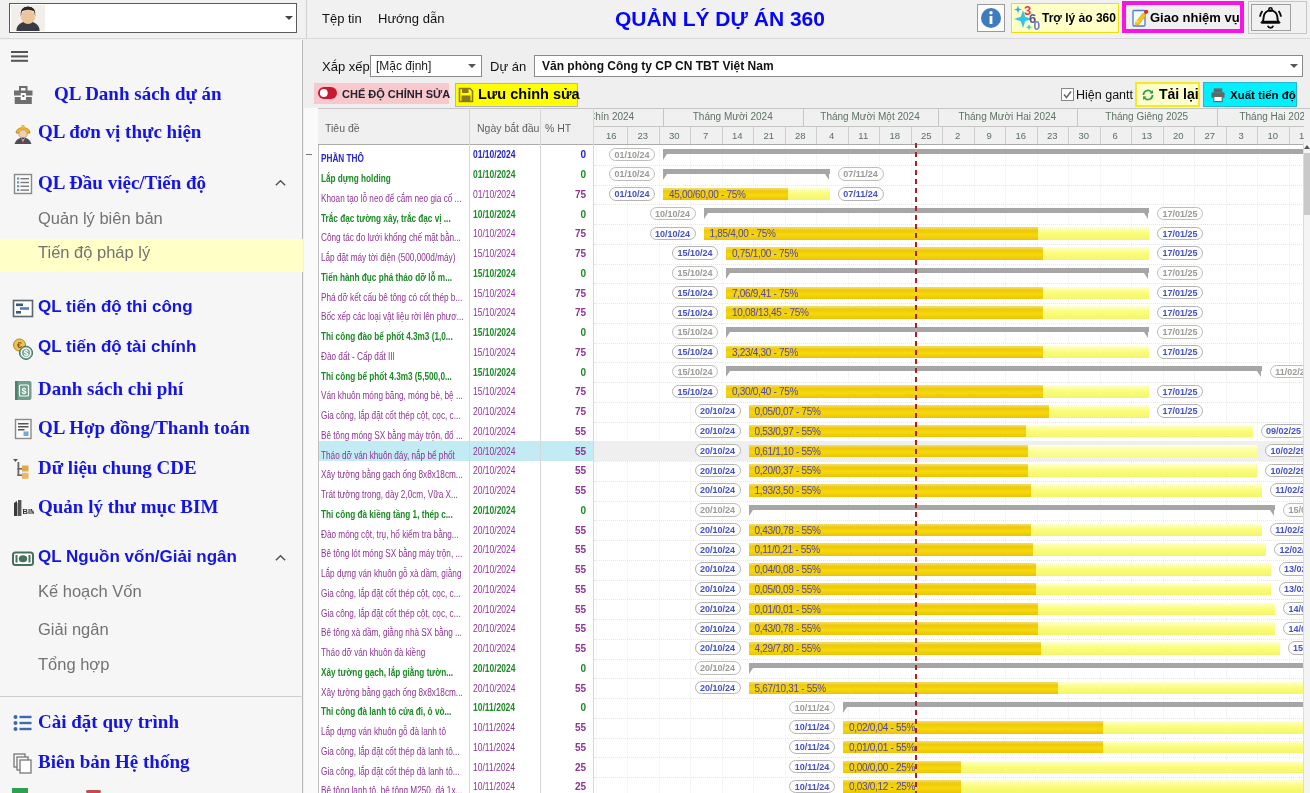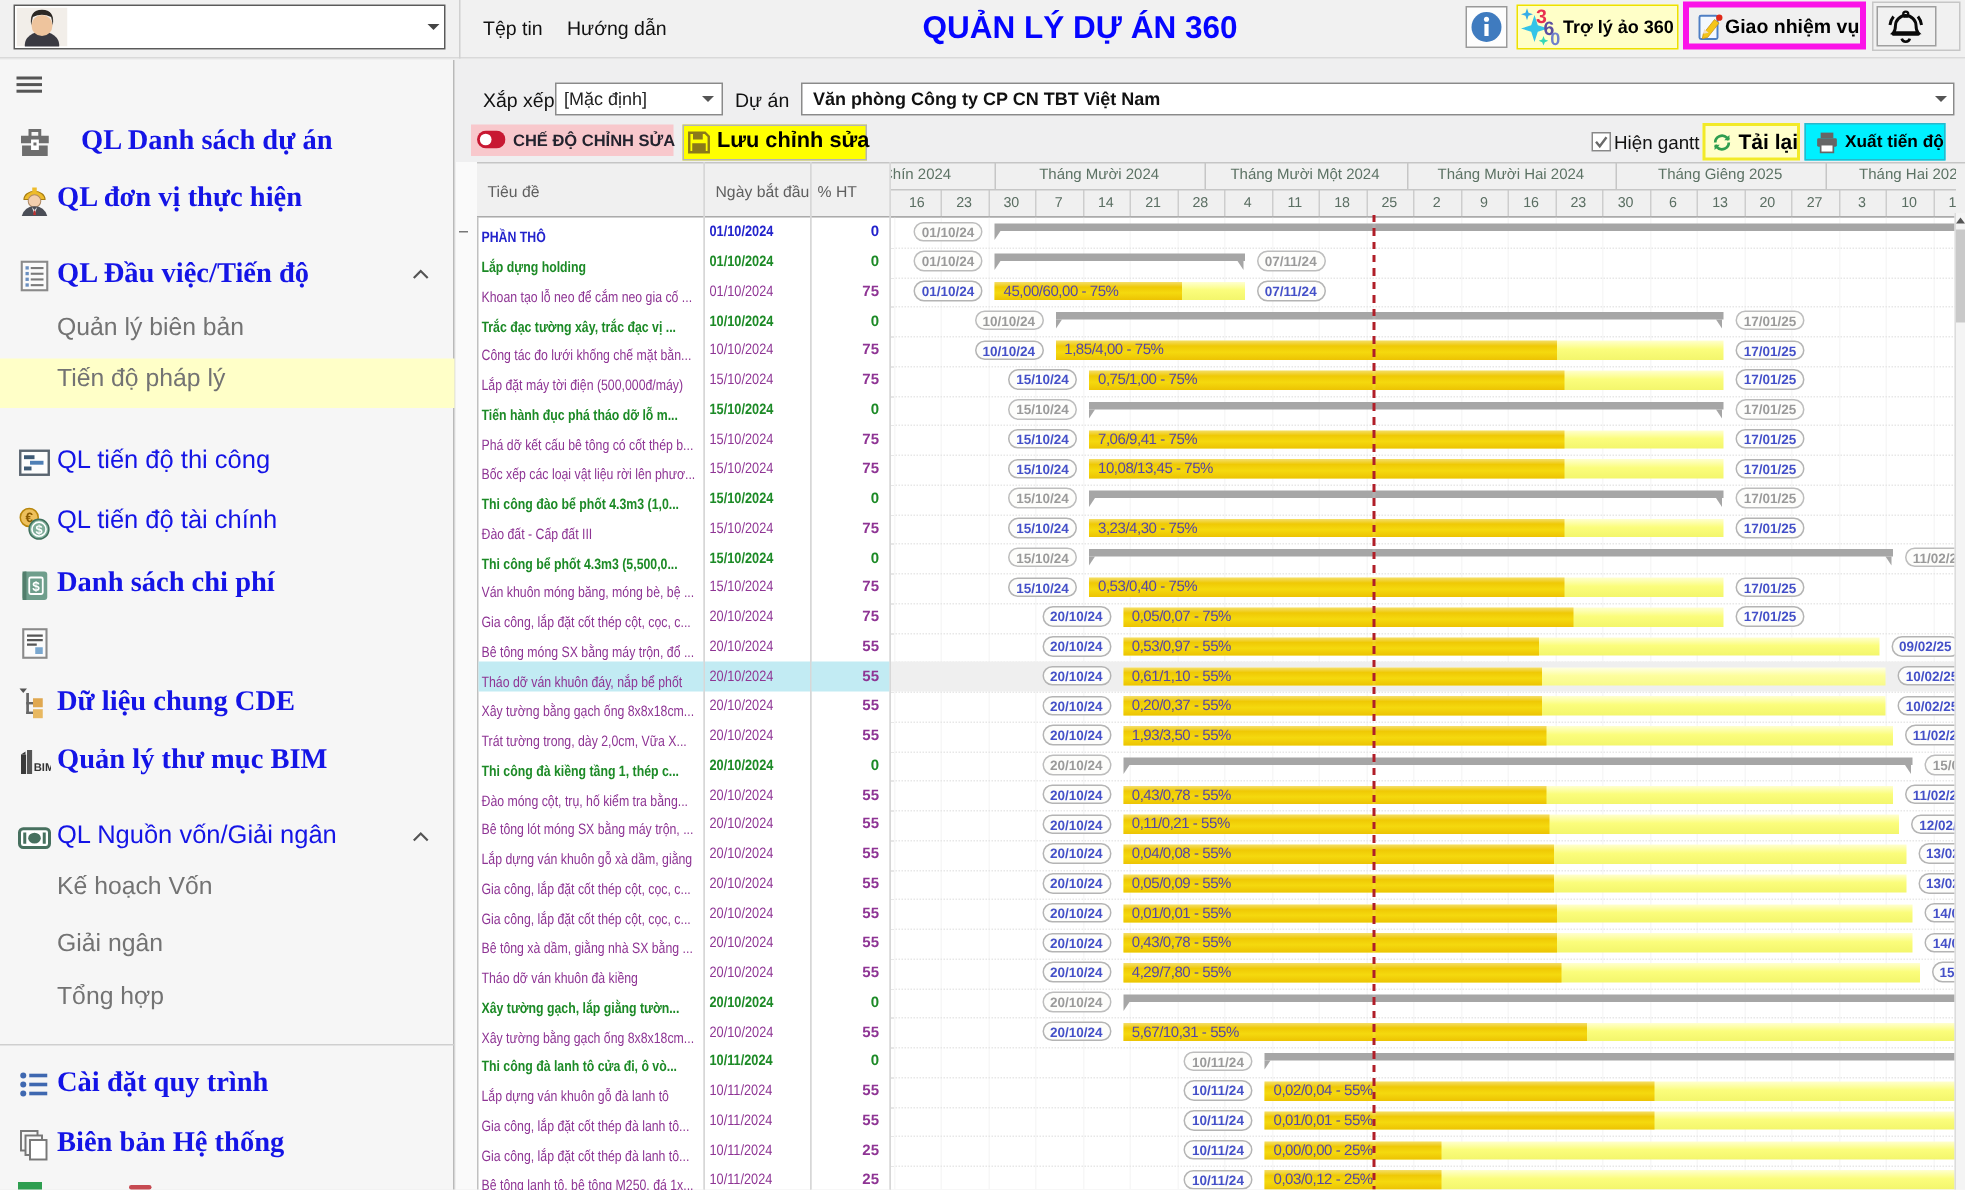--- a/index.html
+++ b/index.html
@@ -1,21 +1,21 @@
 <!DOCTYPE html>
 <html><head><meta charset="utf-8"><style>
 
 *{margin:0;padding:0;box-sizing:border-box}
 html,body{width:1310px;height:793px;overflow:hidden;font-family:"Liberation Sans",sans-serif;background:#efefef}
 .abs{position:absolute}
 #topbar{position:absolute;left:0;top:0;width:1310px;height:39px;background:#f1f1f1;border-bottom:1px solid #d9d9d9}
 #sidebar{position:absolute;left:0;top:40px;width:303px;height:753px;background:#f6f6f6;border-right:1px solid #b9b9b9}
 #main{position:absolute;left:304px;top:40px;width:1006px;height:753px;background:#efeff0}
 .mi-serif{font-family:"Liberation Serif",serif;font-weight:bold;font-size:19px;color:#1414e6;white-space:nowrap}
-.mi-sans{font-weight:normal;font-size:17px;color:#1414e6;white-space:nowrap}
+.mi-sans{font-weight:bold;font-size:17px;color:#1414e6;white-space:nowrap}
 .mi-sub{font-size:16.5px;color:#737373;white-space:nowrap}
 .pill{position:absolute;height:13.5px;width:46px;border:1px solid #b4b4b4;border-radius:7px;background:#fdfdfb;font-size:9px;font-weight:bold;text-align:center;line-height:13px;color:#4450c8}
 .pill.gray{color:#9a9a9a;border-color:#bdbdbd}
 .barlabel{position:absolute;font-size:10px;letter-spacing:-0.3px;font-weight:normal;color:#5646a4;white-space:nowrap}
 .hdr-m{position:absolute;top:0;height:18px;font-size:10px;color:#5c7264;text-align:center;line-height:18px;white-space:nowrap}
 .hdr-d{position:absolute;top:18px;height:19px;font-size:9.5px;color:#5a6e62;text-align:center;line-height:19px}
 .vline{position:absolute;width:1px;background:#c6c6c6}
 .cellp{color:#8e3494}.cellg{color:#1c8a26;font-weight:bold}.cellb{color:#2222cc;font-weight:bold}
 
 </style></head><body>
@@ -120,20 +120,21 @@
       <circle cx="14" cy="14.8" r="4.7" fill="none" stroke="#fff" stroke-width="1.1"></circle>
       <text x="14" y="18" font-size="8.5" font-weight="bold" fill="#fff" text-anchor="middle" font-family="Liberation Sans">$</text>
     </svg>
 <div class="abs mi-serif" style="left:38px;top:338px">Danh sách chi phí</div>
 <svg style="position:absolute;left:12px;top:339px" width="22" height="22" viewBox="0 0 22 22">
       <rect x="3" y="2" width="16.5" height="19" rx="2" fill="#6f9e8c"></rect>
       <rect x="3" y="2" width="2.6" height="19" fill="#527e6c"></rect>
       <rect x="7.5" y="6" width="9" height="11" rx="1" fill="#6f9e8c" stroke="#fff" stroke-width="1.2"></rect>
       <text x="12" y="14.9" font-size="9" font-weight="bold" fill="#fff" text-anchor="middle" font-family="Liberation Sans">$</text>
     </svg>
+<div class="abs mi-serif" style="left:38px;top:377px">QL Hợp đồng/Thanh toán</div>
 <svg style="position:absolute;left:12px;top:378px" width="22" height="22" viewBox="0 0 22 22">
       <rect x="3.5" y="1.5" width="15.5" height="19" fill="#fbfbfb" stroke="#8a8a8a" stroke-width="1.4"></rect>
       <rect x="6" y="5" width="10.5" height="1.5" fill="#555"></rect>
       <rect x="6" y="8" width="10.5" height="1.5" fill="#555"></rect>
       <rect x="6" y="11" width="6.5" height="1.5" fill="#555"></rect>
       <rect x="11.5" y="13.5" width="5" height="4.5" fill="#7aa7cf"></rect>
     </svg>
 <div class="abs mi-serif" style="left:38px;top:417px">Dữ liệu chung CDE</div>
 <svg style="position:absolute;left:12px;top:418px" width="22" height="22" viewBox="0 0 22 22">
       <path d="M1 1 l5 0 l-2.5 3 z" fill="#555"></path>
@@ -386,21 +387,21 @@
 <div class="abs" style="left:0;top:274.0px;width:716px;height:0;border-top:1px dotted #e7e7e7"></div>
 <div class="pill gray" style="left:78.0px;top:256.9px">15/10/24</div>
 <div class="abs" style="left:132.0px;top:258.2px;width:535.5px;height:5px;background:#a6a6a6"></div>
 <div class="abs" style="left:132.0px;top:263.2px;width:0;height:0;border-top:6.5px solid #a6a6a6;border-right:4.5px solid transparent"></div>
 <div class="abs" style="left:662.5px;top:263.2px;width:0;height:0;border-top:6.5px solid #a6a6a6;border-left:4.5px solid transparent"></div>
 <div class="pill gray" style="left:675.5px;top:256.9px">11/02/25</div>
 <div class="abs" style="left:0;top:293.8px;width:716px;height:0;border-top:1px dotted #e7e7e7"></div>
 <div class="pill" style="left:78.0px;top:276.6px">15/10/24</div>
 <div class="abs" style="left:132.0px;top:277.4px;width:423.0px;height:12.5px;background:linear-gradient(180deg,#ffffd0 0%,#fbfd7c 45%,#f3f66c 100%)"></div>
 <div class="abs" style="left:132.0px;top:277.4px;width:317.2px;height:12.5px;background:linear-gradient(180deg,#f4de6a 0%,#efc905 28%,#f5d90e 60%,#ecc303 100%)"></div>
-<div class="barlabel" style="left:138.0px;top:278.4px">0,53/0,40 - 75%</div>
+<div class="barlabel" style="left:138.0px;top:278.4px">0,30/0,40 - 75%</div>
 <div class="pill" style="left:563.0px;top:276.6px">17/01/25</div>
 <div class="abs" style="left:0;top:313.5px;width:716px;height:0;border-top:1px dotted #e7e7e7"></div>
 <div class="pill" style="left:100.5px;top:296.4px">20/10/24</div>
 <div class="abs" style="left:154.5px;top:297.1px;width:400.5px;height:12.5px;background:linear-gradient(180deg,#ffffd0 0%,#fbfd7c 45%,#f3f66c 100%)"></div>
 <div class="abs" style="left:154.5px;top:297.1px;width:300.4px;height:12.5px;background:linear-gradient(180deg,#f4de6a 0%,#efc905 28%,#f5d90e 60%,#ecc303 100%)"></div>
 <div class="barlabel" style="left:160.5px;top:298.1px">0,05/0,07 - 75%</div>
 <div class="pill" style="left:563.0px;top:296.4px">17/01/25</div>
 <div class="abs" style="left:0;top:333.2px;width:716px;height:0;border-top:1px dotted #e7e7e7"></div>
 <div class="pill" style="left:100.5px;top:316.1px">20/10/24</div>
 <div class="abs" style="left:154.5px;top:316.9px;width:504.0px;height:12.5px;background:linear-gradient(180deg,#ffffd0 0%,#fbfd7c 45%,#f3f66c 100%)"></div>

